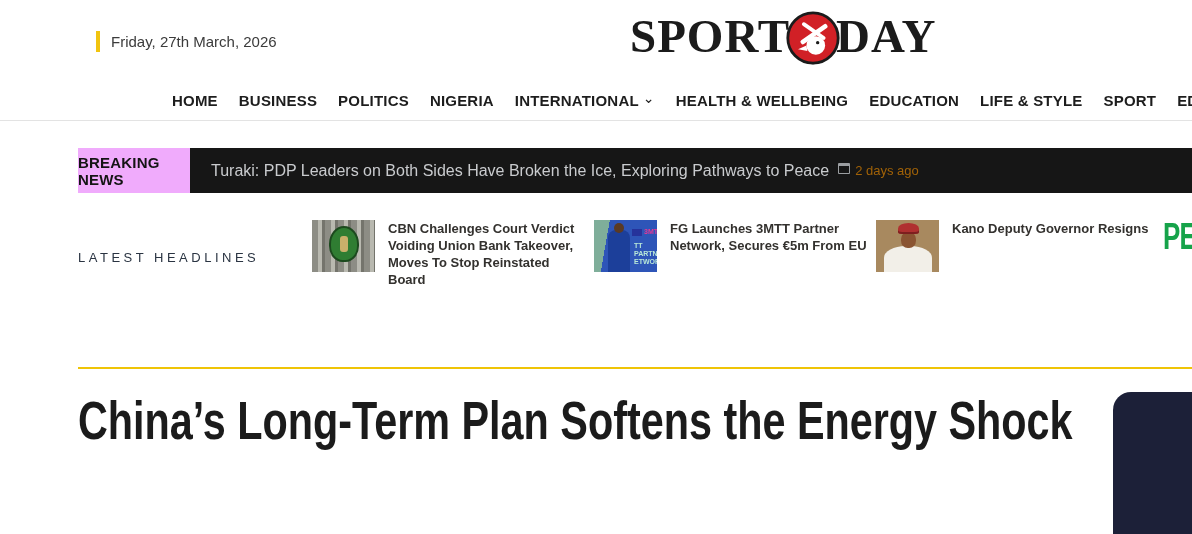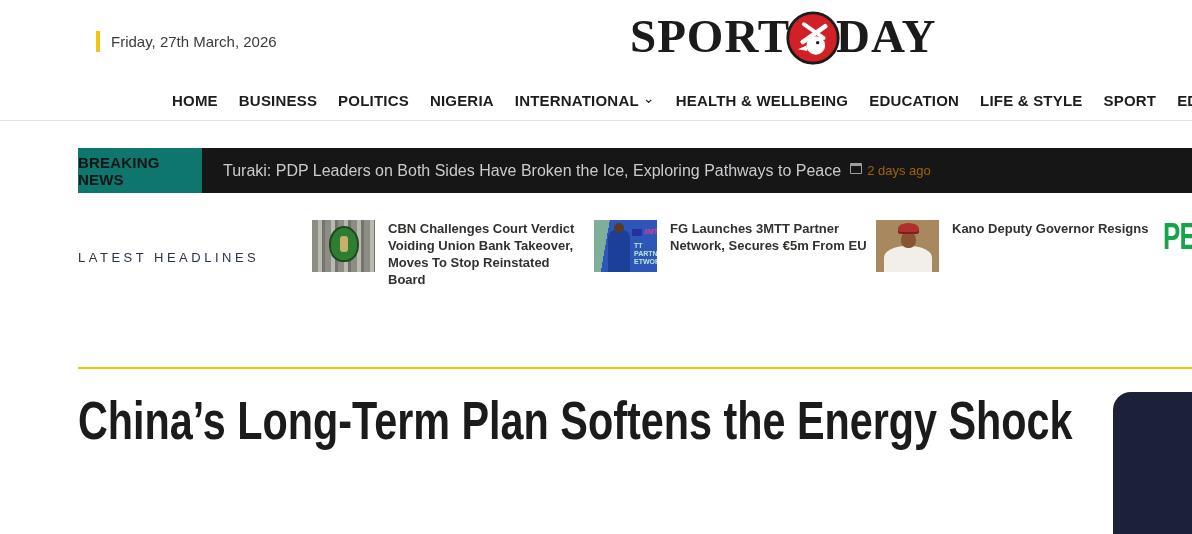--- a/index.html
+++ b/index.html
@@ -36,21 +36,21 @@
     text-decoration:none; display:flex; align-items:center; gap:4px;
   }
   .chevron { font-size:14px; font-weight:400; position:relative; top:-3px; }
 
   
   .breaking {
     position:absolute; top:148px; left:78px; width:1114px; height:45px;
     background:#161616; display:flex; align-items:center;
   }
   .breaking-label {
-    background:#0f766e; width:124px; height:45px; flex:none;
+    background:#f0abfc; width:112px; height:45px; flex:none;
     display:flex; align-items:center; justify-content:center;
     font-size:15px; font-weight:700; color:#141414; letter-spacing:0.2px;
   }
   .ticker-headline {
     margin-left:21px; font-size:16px; color:#c9cbce; text-decoration:none;
   }
   .ticker-meta {
     margin-left:9px; display:flex; align-items:flex-start; gap:5px;
     color:#a16207; font-size:13px;
   }

